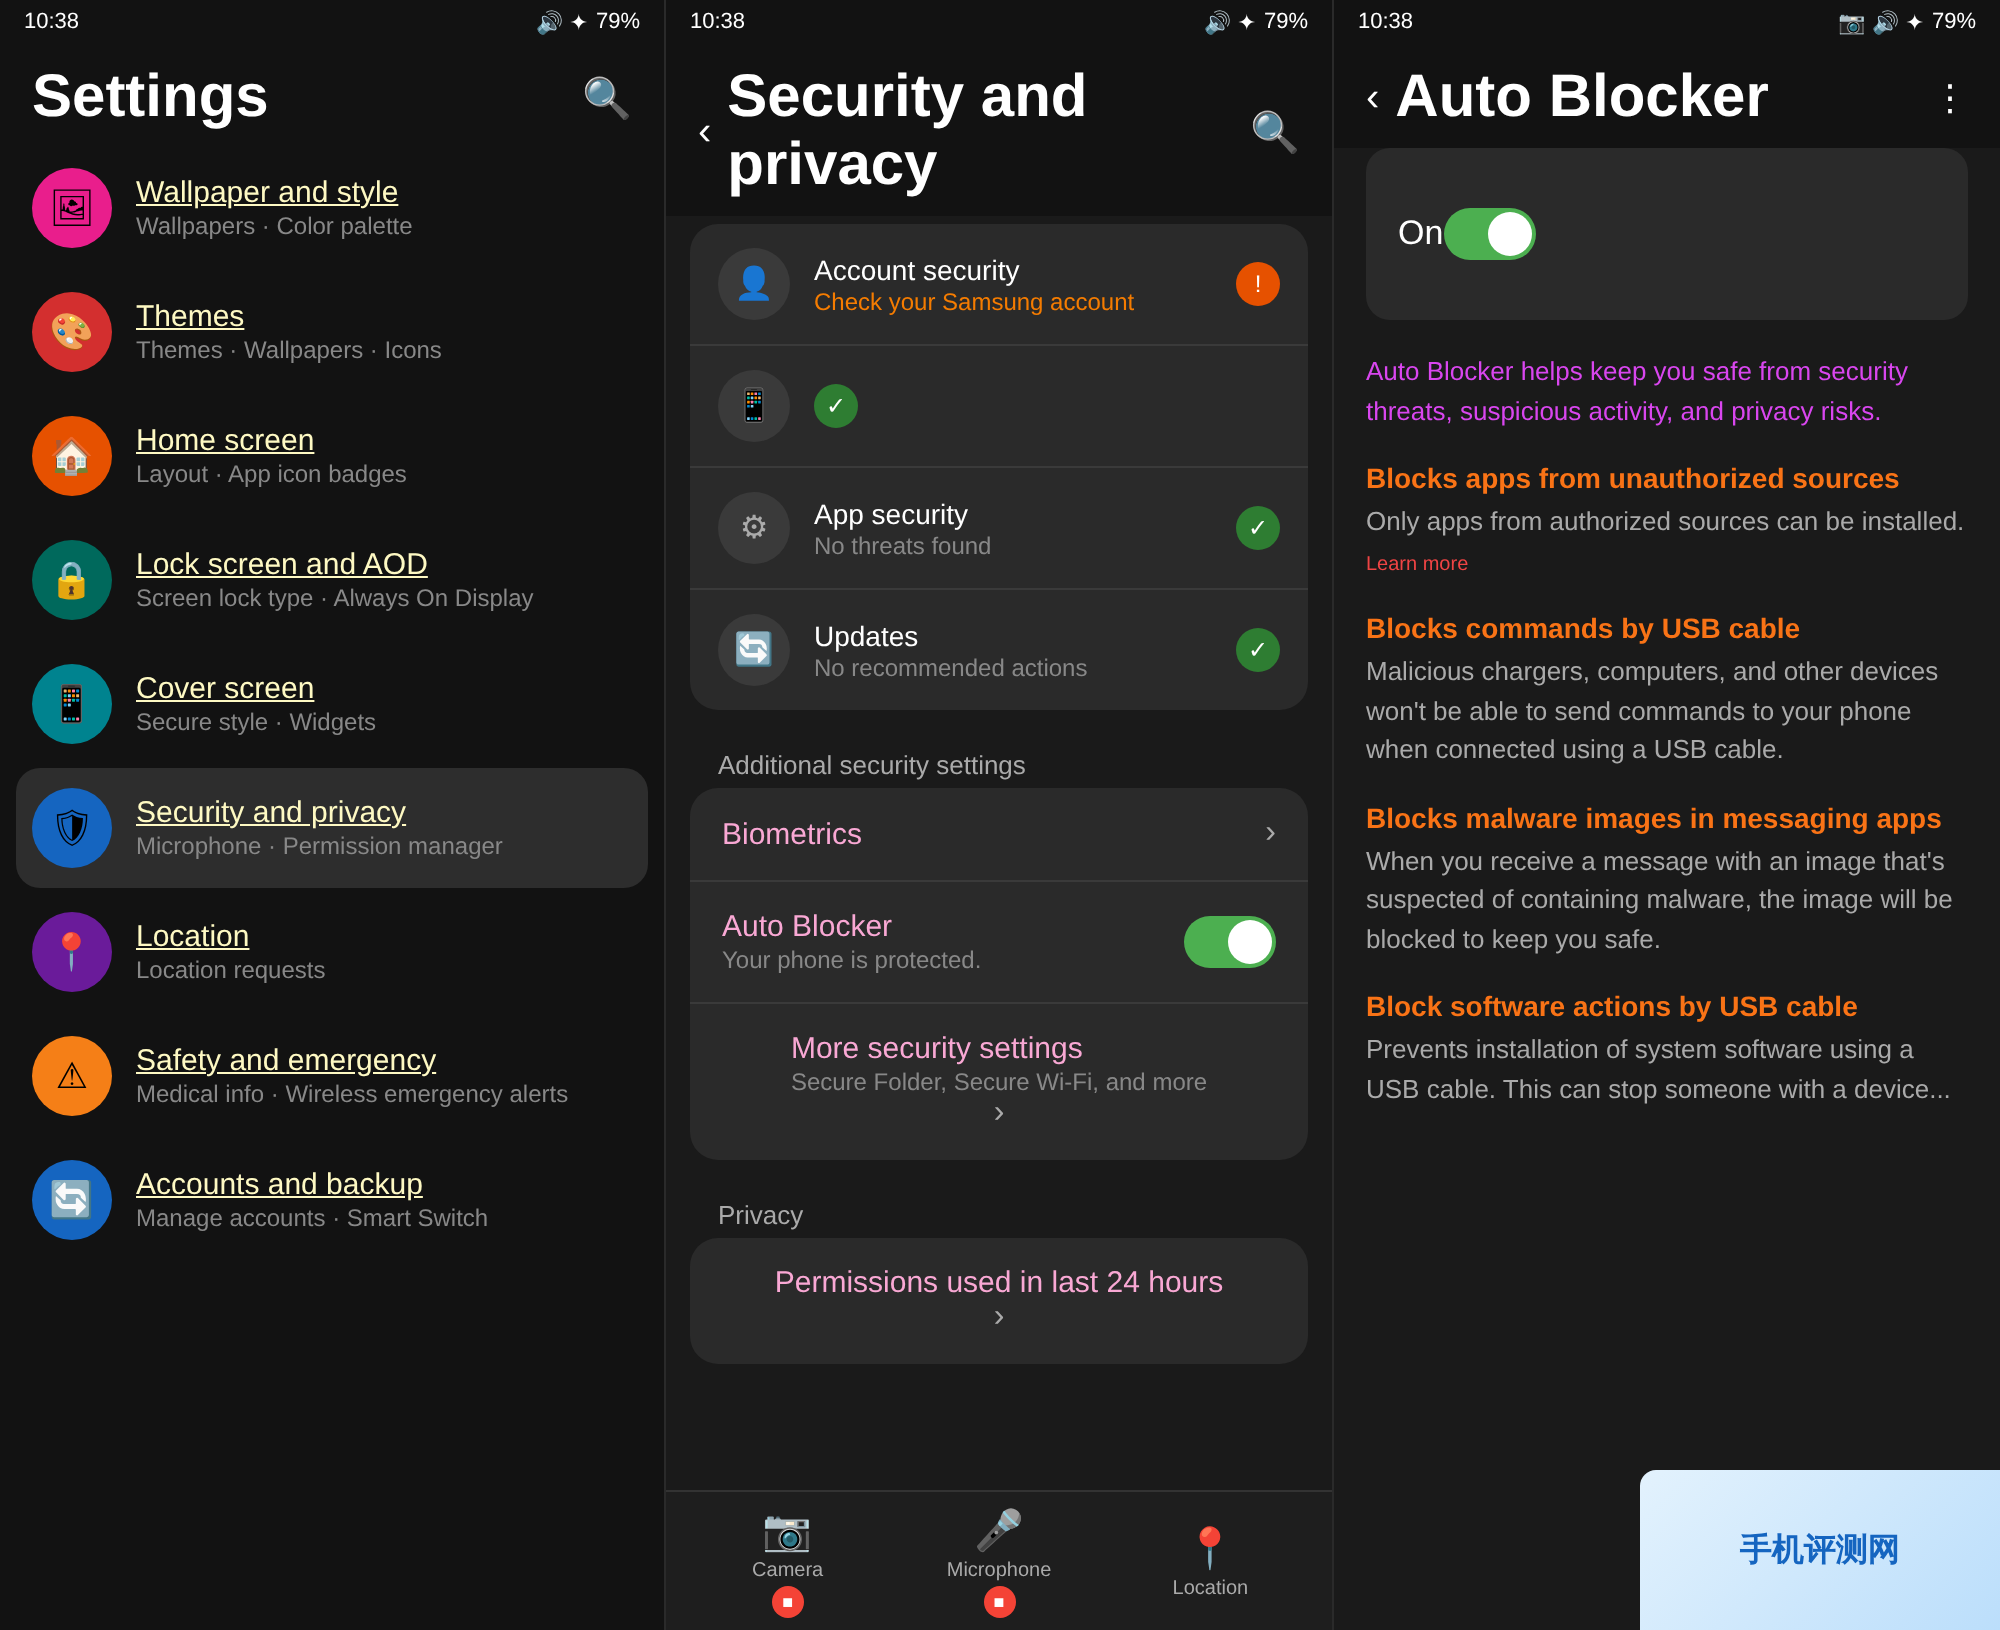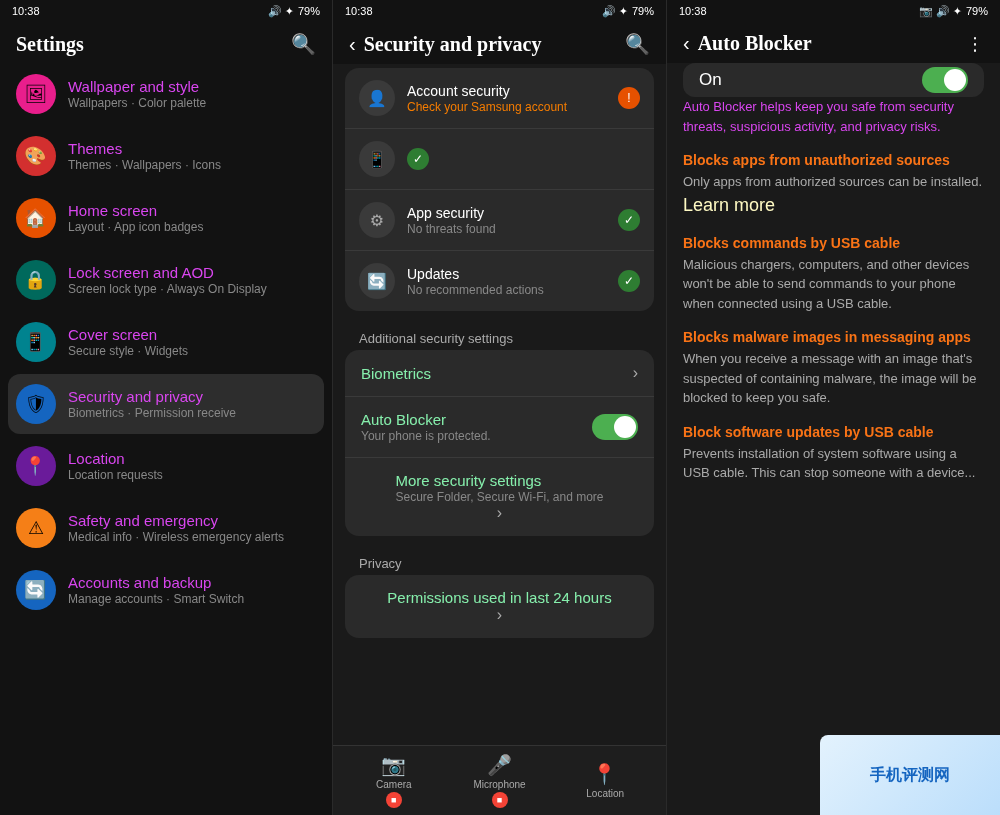--- a/index.html
+++ b/index.html
@@ -44,23 +44,22 @@
     
     .panel-header {
       display: flex;
       align-items: center;
       justify-content: space-between;
       padding: 10px 16px 8px;
       background: #121212;
     }
     .panel-header h1 {
       color: #fff;
-      font-size: 20px;
+      font-size: 30px;
       font-weight: 600;
-      font-family: Liberation Serif, serif;
     }
     .header-icon {
       color: #fff;
       font-size: 20px;
       cursor: pointer;
     }
     .header-back {
       color: #fff;
       font-size: 20px;
       cursor: pointer;
@@ -95,23 +94,24 @@
       border-radius: 50%;
       display: flex;
       align-items: center;
       justify-content: center;
       font-size: 18px;
       flex-shrink: 0;
       margin-right: 12px;
     }
     .item-text { flex: 1; }
     .item-title {
-      color: #d946ef;
+      color: #fef9c3;
       font-size: 15px;
       font-weight: 500;
+      text-decoration: underline;
     }
     .item-subtitle {
       color: #888;
       font-size: 12px;
       margin-top: 1px;
     }
 
     
     .icon-pink { background: #e91e8c; }
     .icon-red { background: #d32f2f; }
@@ -208,21 +208,21 @@
     .plain-item {
       display: flex;
       align-items: center;
       justify-content: space-between;
       padding: 14px 16px;
       cursor: pointer;
       border-bottom: 1px solid #3a3a3a;
     }
     .plain-item:last-child { border-bottom: none; flex-direction: column; }
     .plain-item-title {
-      color: #86efac;
+      color: #f9a8d4;
       font-size: 15px;
       font-weight: 500;
     }
     .plain-item-subtitle {
       color: #888;
       font-size: 12px;
       margin-top: 1px;
     }
 
     
@@ -290,24 +290,25 @@
     .auto-content {
       flex: 1;
       overflow-y: auto;
       padding: 0 16px;
     }
     .auto-content::-webkit-scrollbar { display: none; }
 
     .on-row {
       display: flex;
       align-items: center;
-      justify-content: space-between;
-      padding: 4px 16px;
+      justify-content: flex-start;
+      padding: 30px 16px;
       background: #2a2a2a;
       border-radius: 12px;
+      margin-bottom: 16px;
     }
     .on-label {
       color: #fff;
       font-size: 17px;
       font-weight: 500;
     }
 
     .auto-description {
       color: #d946ef;
       font-size: 13px;
@@ -323,23 +324,23 @@
       font-size: 14px;
       font-weight: 700;
       margin-bottom: 4px;
     }
     .feature-desc {
       color: #aaa;
       font-size: 13px;
       line-height: 1.5;
     }
     .learn-more {
-      color: #fef9c3;
+      color: #ef4444;
       text-decoration: none;
-      font-size: 18px;
+      font-size: 10px;
     }
 
     .watermark {
       position: absolute;
       bottom: 0;
       right: 0;
       width: 180px;
       height: 80px;
       background: linear-gradient(135deg, #e3f2fd 0%, #bbdefb 100%);
       display: flex;
@@ -412,21 +413,21 @@
     <div class="item-icon icon-cyan">📱</div>
     <div class="item-text">
       <div class="item-title">Cover screen</div>
       <div class="item-subtitle">Secure style · Widgets</div>
     </div>
   </div>
       <div class="settings-item active">
     <div class="item-icon icon-blue">🛡</div>
     <div class="item-text">
       <div class="item-title">Security and privacy</div>
-      <div class="item-subtitle">Biometrics · Permission receive</div>
+      <div class="item-subtitle">Microphone · Permission manager</div>
     </div>
   </div>
       <div class="settings-item">
     <div class="item-icon icon-purple">📍</div>
     <div class="item-text">
       <div class="item-title">Location</div>
       <div class="item-subtitle">Location requests</div>
     </div>
   </div>
       <div class="settings-item">
@@ -577,21 +578,21 @@
   </div>
         <div class="feature-block">
     <div class="feature-title">Blocks commands by USB cable</div>
     <div class="feature-desc">Malicious chargers, computers, and other devices won't be able to send commands to your phone when connected using a USB cable.</div>
   </div>
         <div class="feature-block">
     <div class="feature-title">Blocks malware images in messaging apps</div>
     <div class="feature-desc">When you receive a message with an image that's suspected of containing malware, the image will be blocked to keep you safe.</div>
   </div>
         <div class="feature-block">
-    <div class="feature-title">Block software updates by USB cable</div>
+    <div class="feature-title">Block software actions by USB cable</div>
     <div class="feature-desc">Prevents installation of system software using a USB cable. This can stop someone with a device...</div>
   </div>
       </div>
   </div>
   <div class="watermark">
     <span class="watermark-text">手机评测网</span>
   </div>
 </div>
 
 </body></html>

